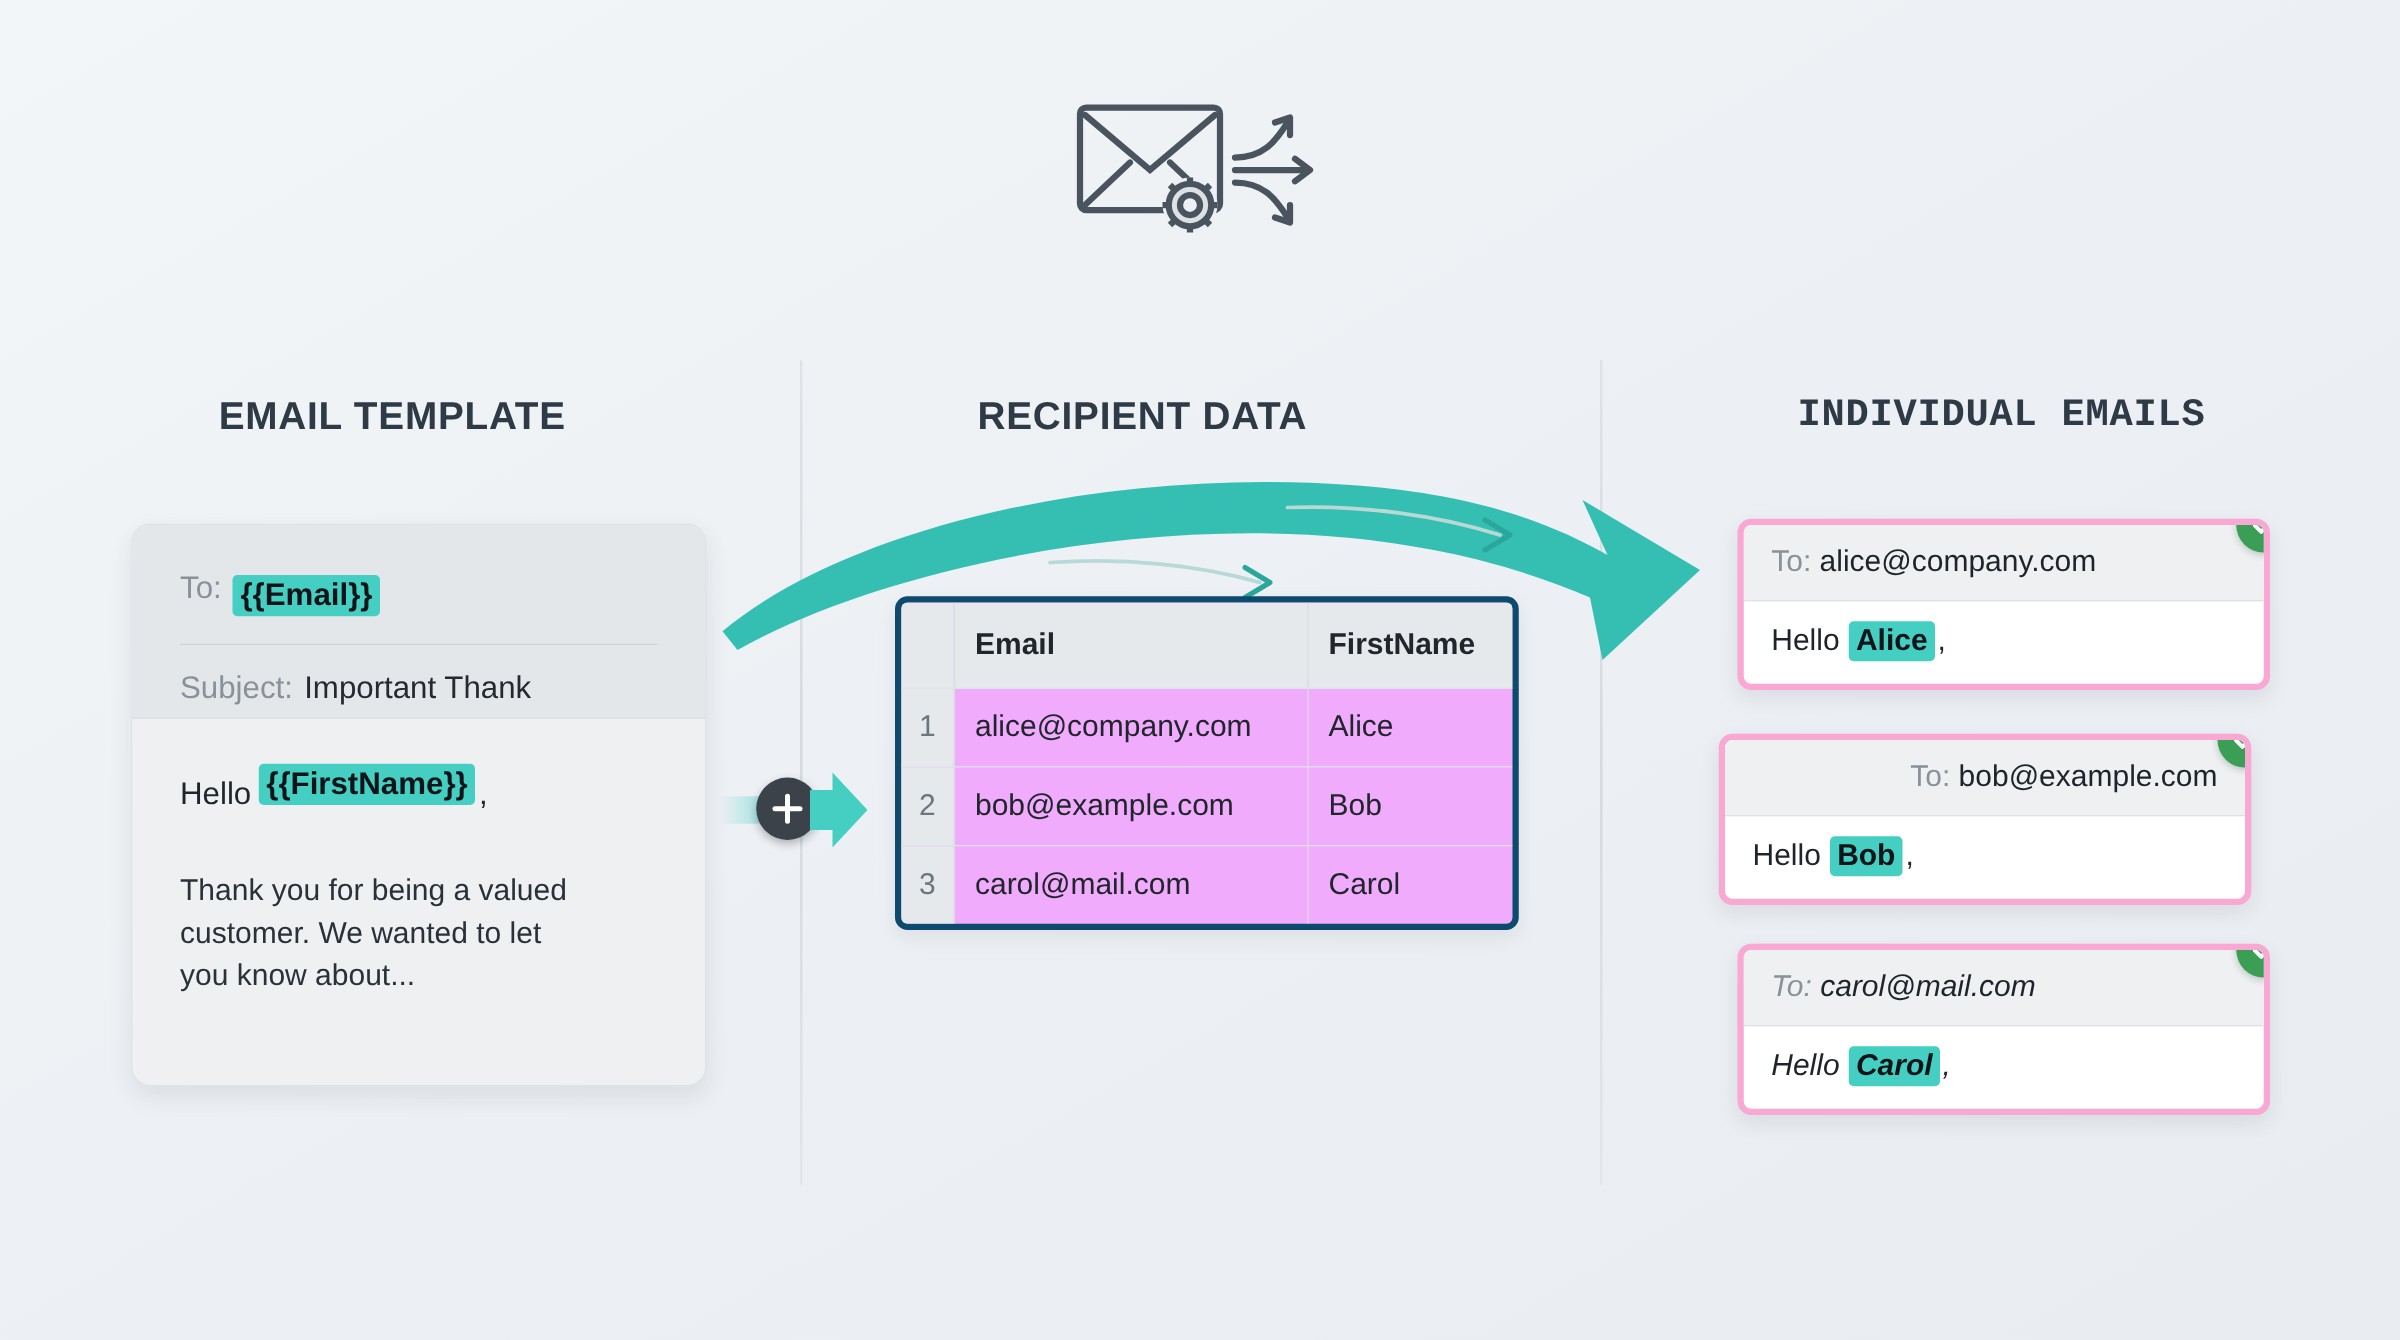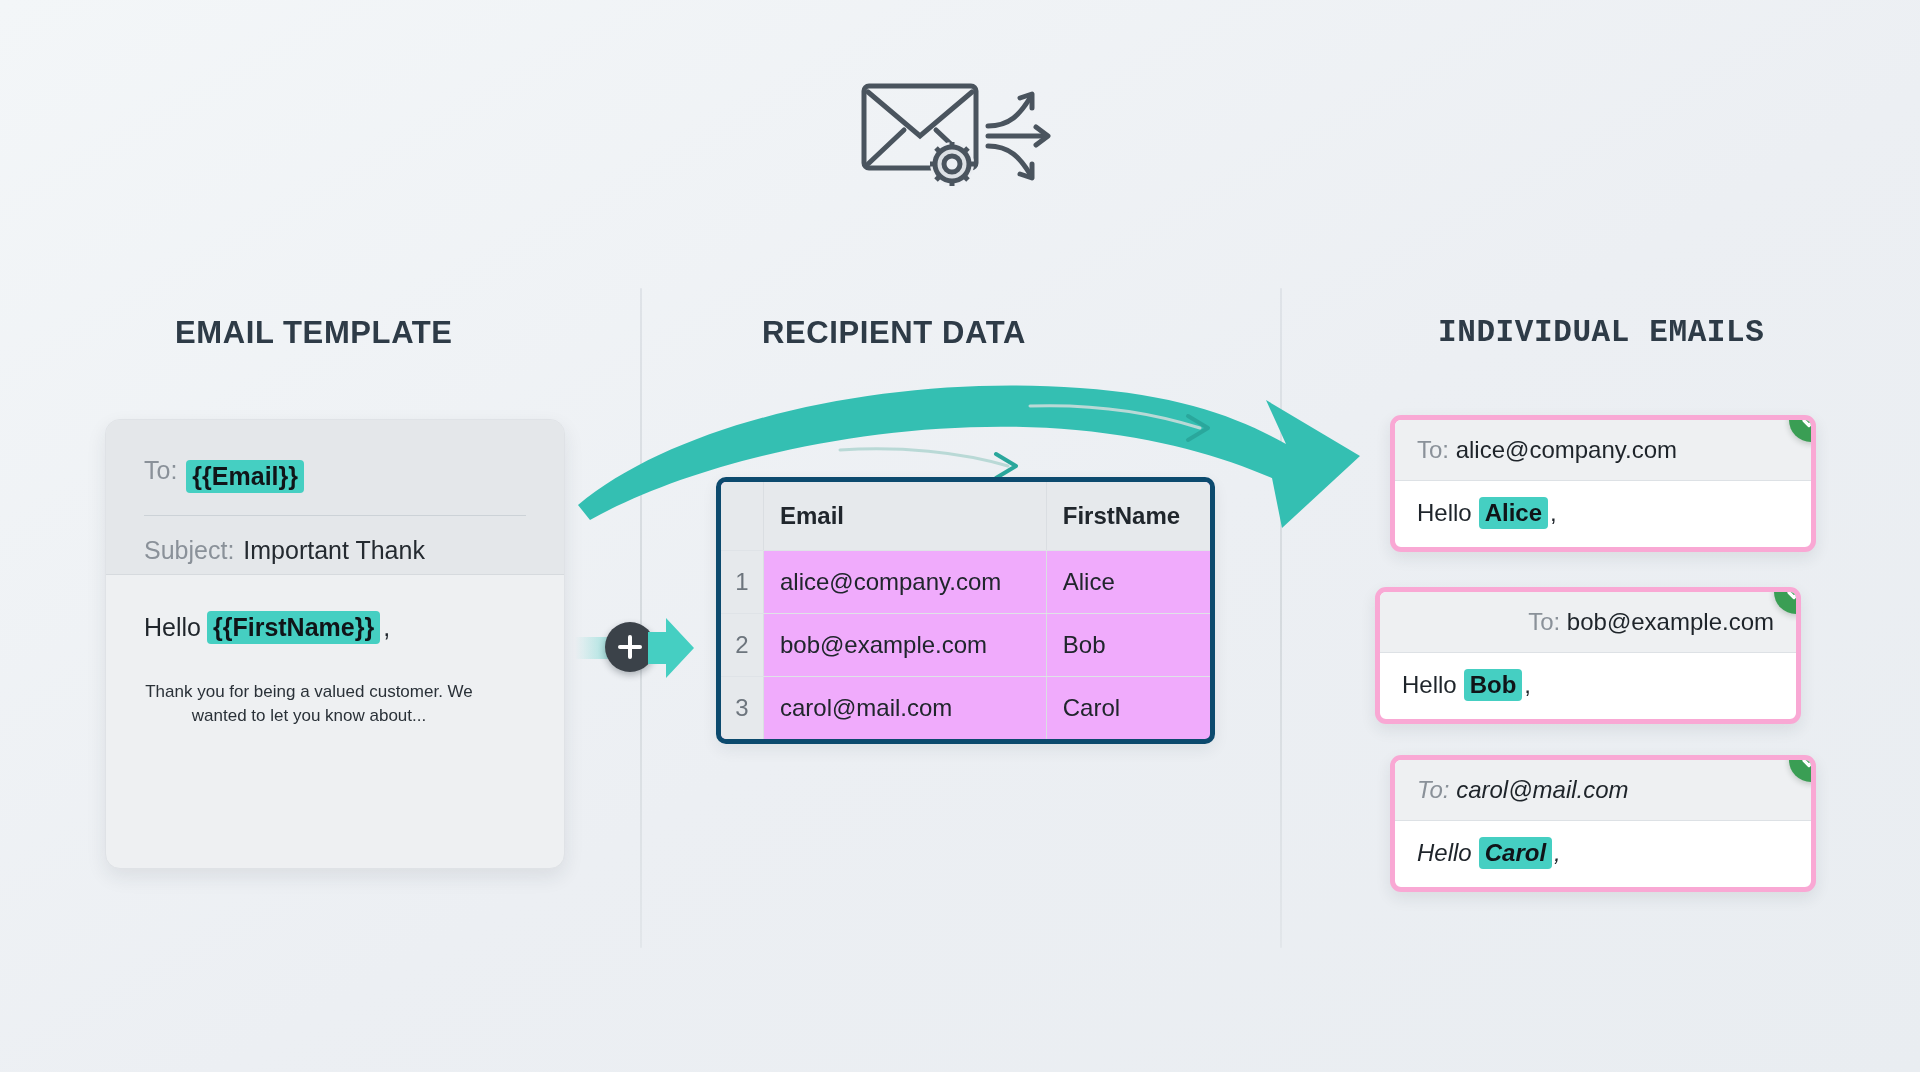--- a/index.html
+++ b/index.html
@@ -44,21 +44,21 @@
   
   .col-head {
     position: absolute;
     font-size: 31px;
     font-weight: bold;
     letter-spacing: 0.6px;
     color: #2e3b47;
     white-space: nowrap;
   }
   .col-head.h1 { left: 175px; top: 315px; }
-  .col-head.h2 { left: 762px; top: 315px; }
+  .col-head.h2 { left: 782px; top: 315px; }
   .col-head.h3 { left: 1438px; top: 315px; font-family: Liberation Mono, monospace; }
 
   
   .tpl-card {
     position: absolute;
     left: 105px;
     top: 419px;
     width: 458px;
     height: 448px;
     background: #eef0f2;
@@ -93,27 +93,26 @@
     padding: 36px 38px 0 38px;
   }
   .greet {
     font-size: 25px;
     color: #1f252b;
     display: flex;
     align-items: center;
     white-space: nowrap;
     margin-bottom: 36px;
   }
-  .greet .hl { margin: 0 3px 0 6px; }
+  .greet .hl { margin: 0 3px 16px 6px; }
   .para {
-    font-size: 17px;
+    font-size: 24px;
     line-height: 1.42;
     color: #2a3138;
     width: 330px;
-    text-align: center;
   }
   .hl {
     background: #45cfc2;
     color: #101418;
     font-weight: bold;
     border-radius: 4px;
     padding: 2px 6px;
     display: inline-block;
     margin-top: 12px;
   }

